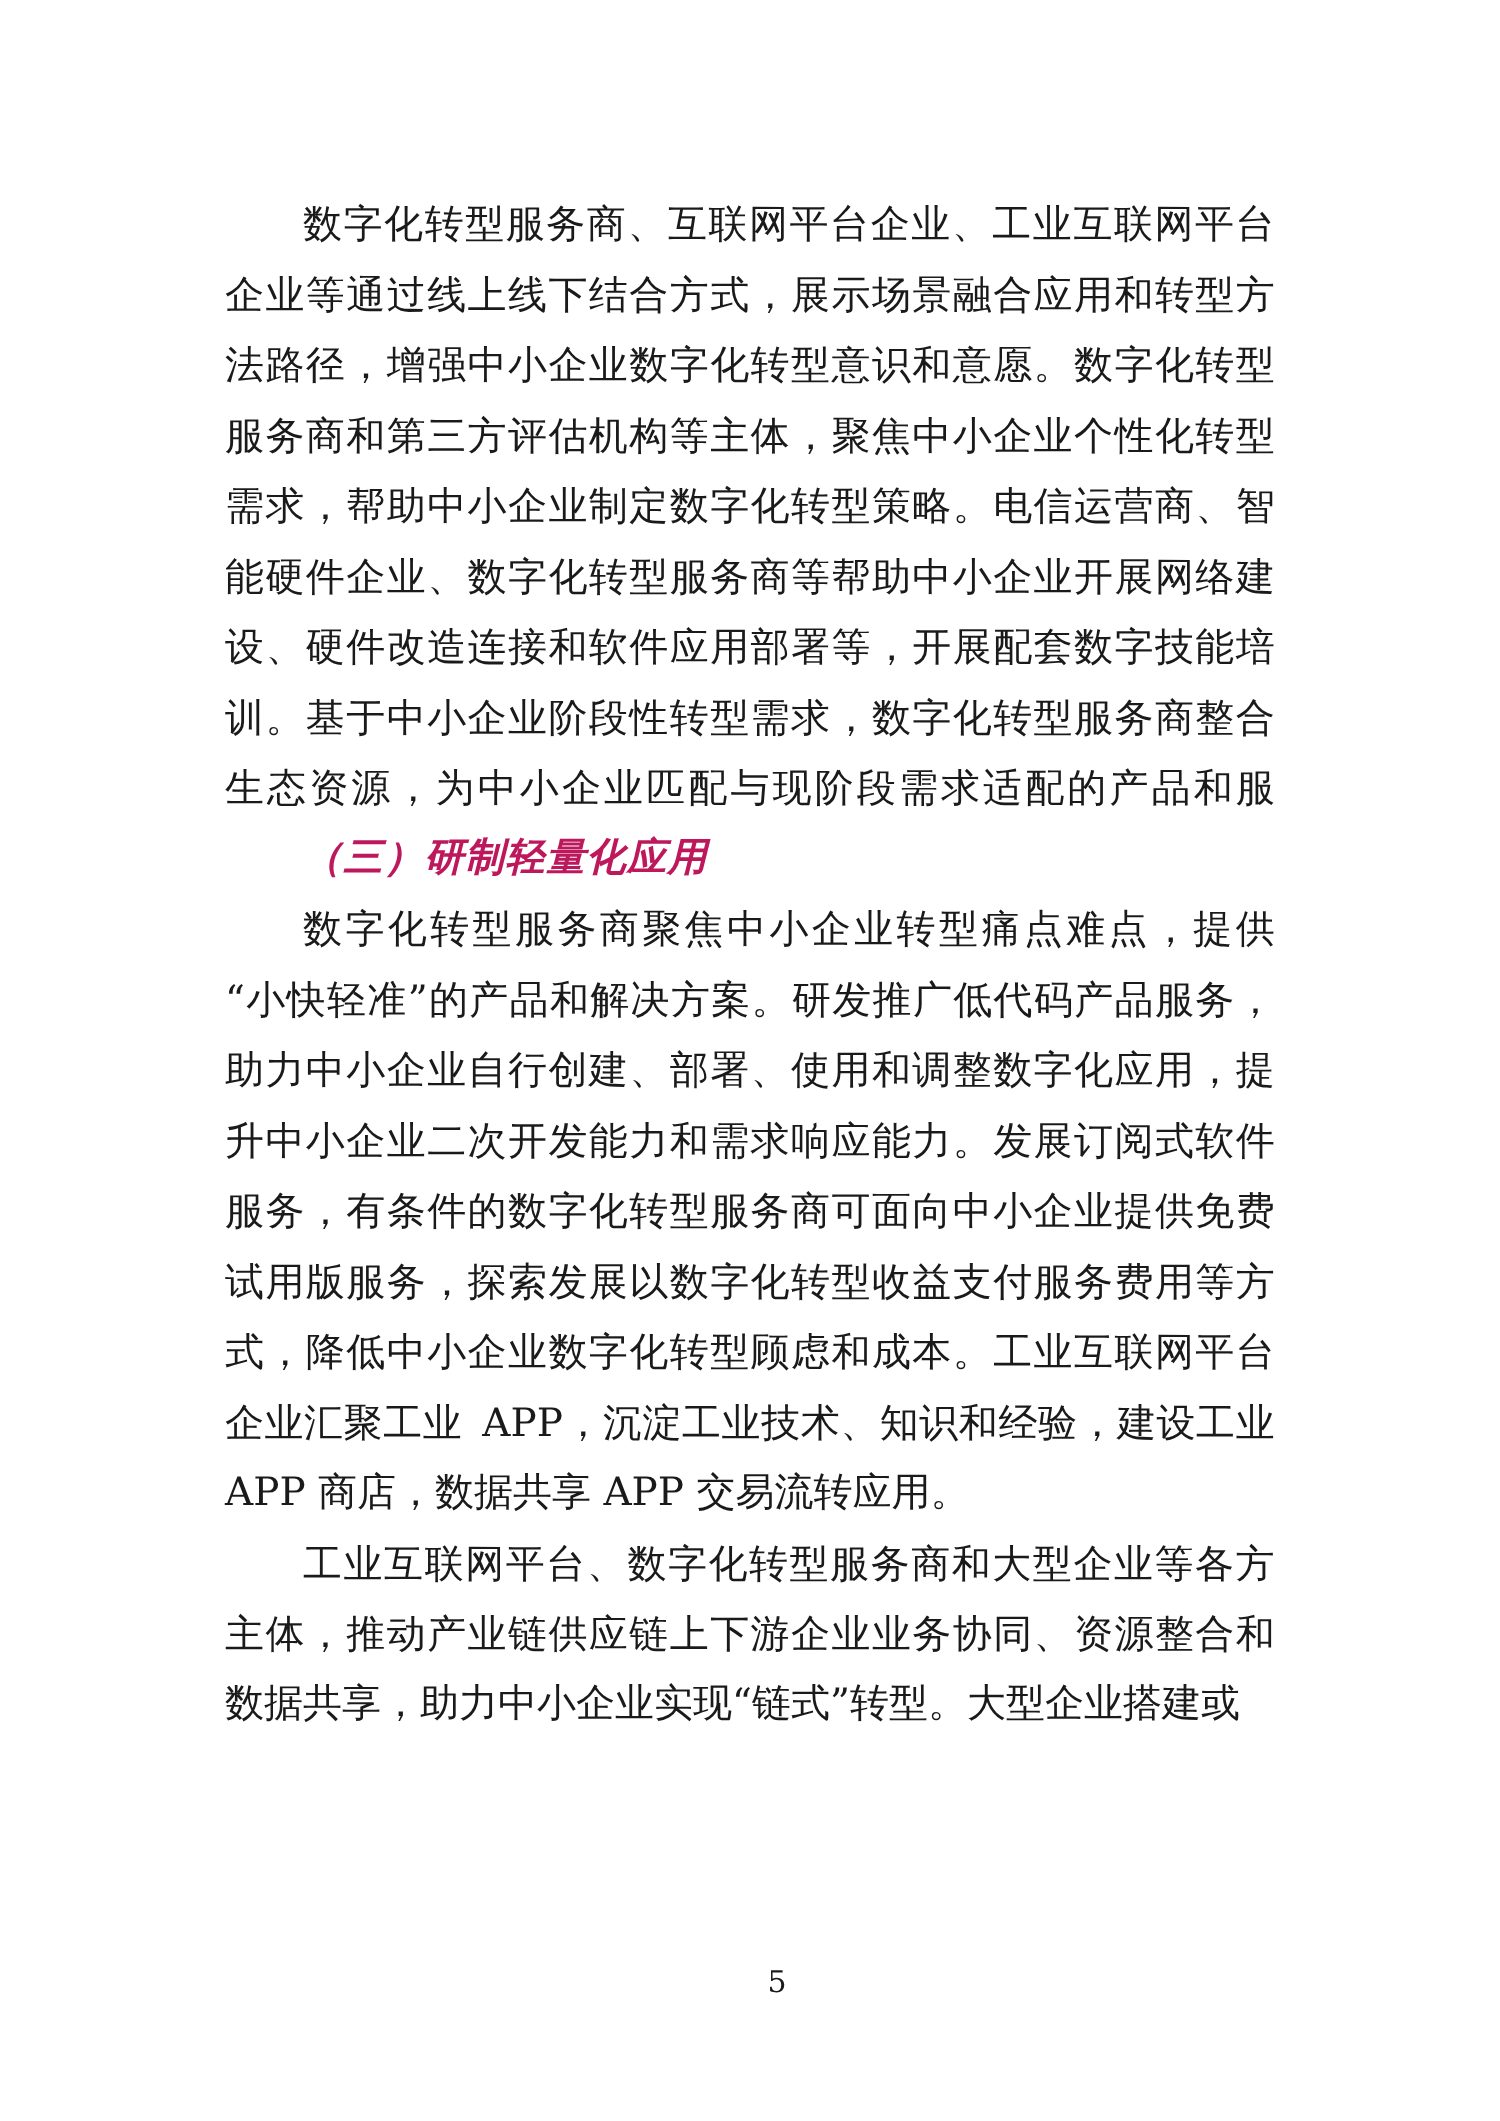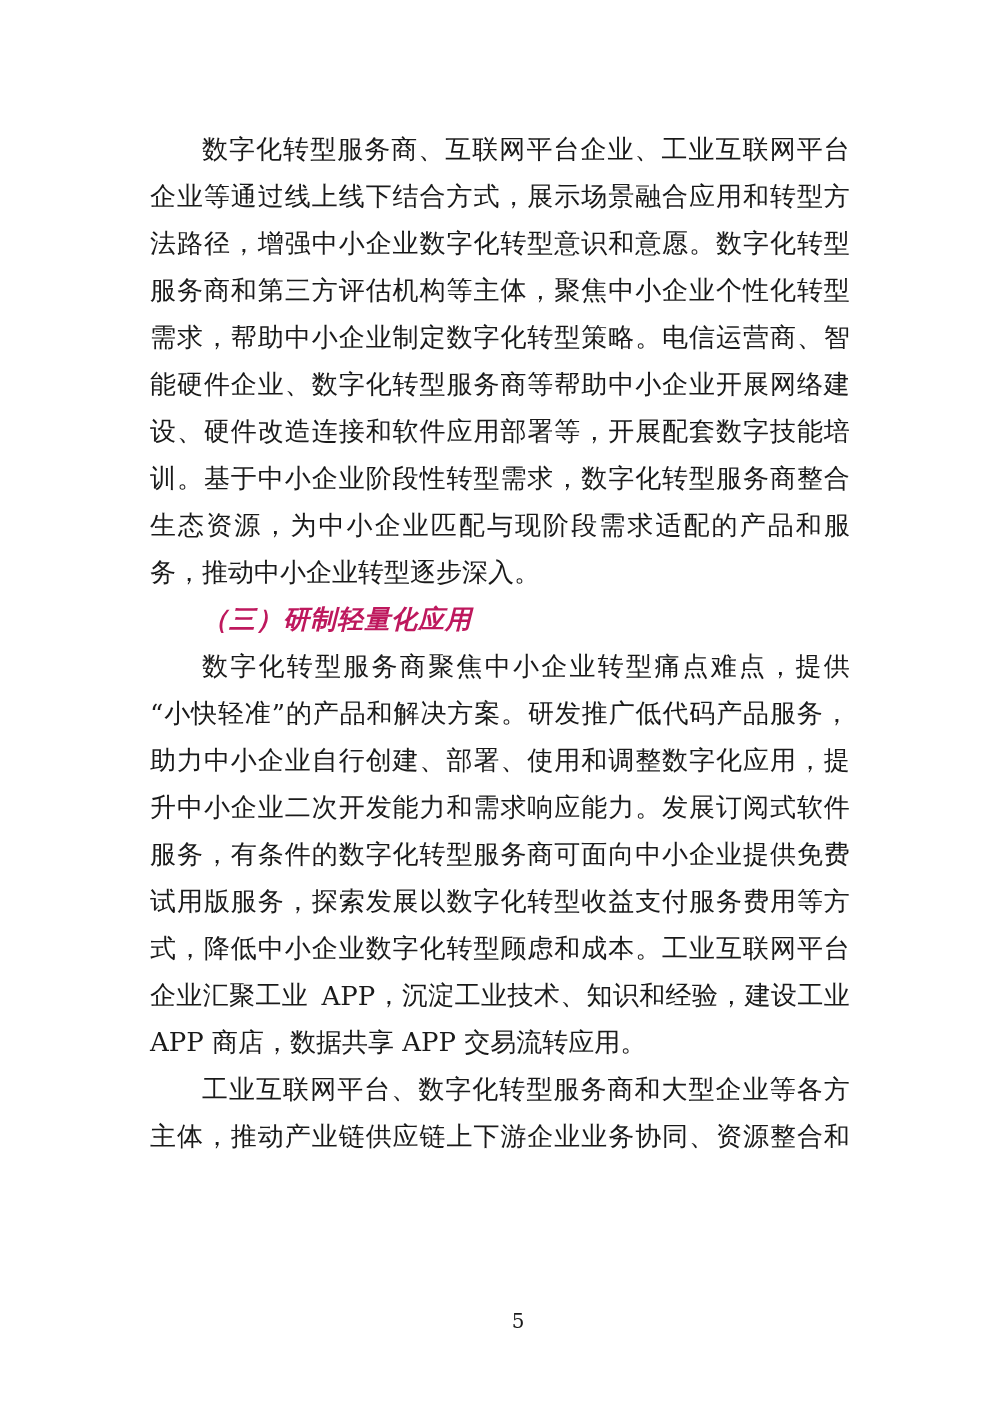--- a/index.html
+++ b/index.html
@@ -321,21 +321,20 @@
         <span class="u">需</span>
         <span class="u">求</span>
         <span class="u">适</span>
         <span class="u">配</span>
         <span class="u">的</span>
         <span class="u">产</span>
         <span class="u">品</span>
         <span class="u">和</span>
         <span class="u">服</span>
       </div>
-      <div class="line plain">务，推动中小企业转型逐步深入。</div>
       <div class="heading">（三）研制轻量化应用</div>
       <div class="line flex indent">
         <span class="u">数</span>
         <span class="u">字</span>
         <span class="u">化</span>
         <span class="u">转</span>
         <span class="u">型</span>
         <span class="u">服</span>
         <span class="u">务</span>
         <span class="u">商</span>
@@ -600,17 +599,18 @@
         <span class="u">务</span>
         <span class="u">协</span>
         <span class="u">同</span>
         <span class="u">、</span>
         <span class="u">资</span>
         <span class="u">源</span>
         <span class="u">整</span>
         <span class="u">合</span>
         <span class="u">和</span>
       </div>
+      <div class="line plain">数据共享，助力中小企业实现“链式”转型。大型企业搭建或</div>
     </div>
   <div class="footer">
     <span>5</span>
   </div>
 </div>
 
 </body></html>

